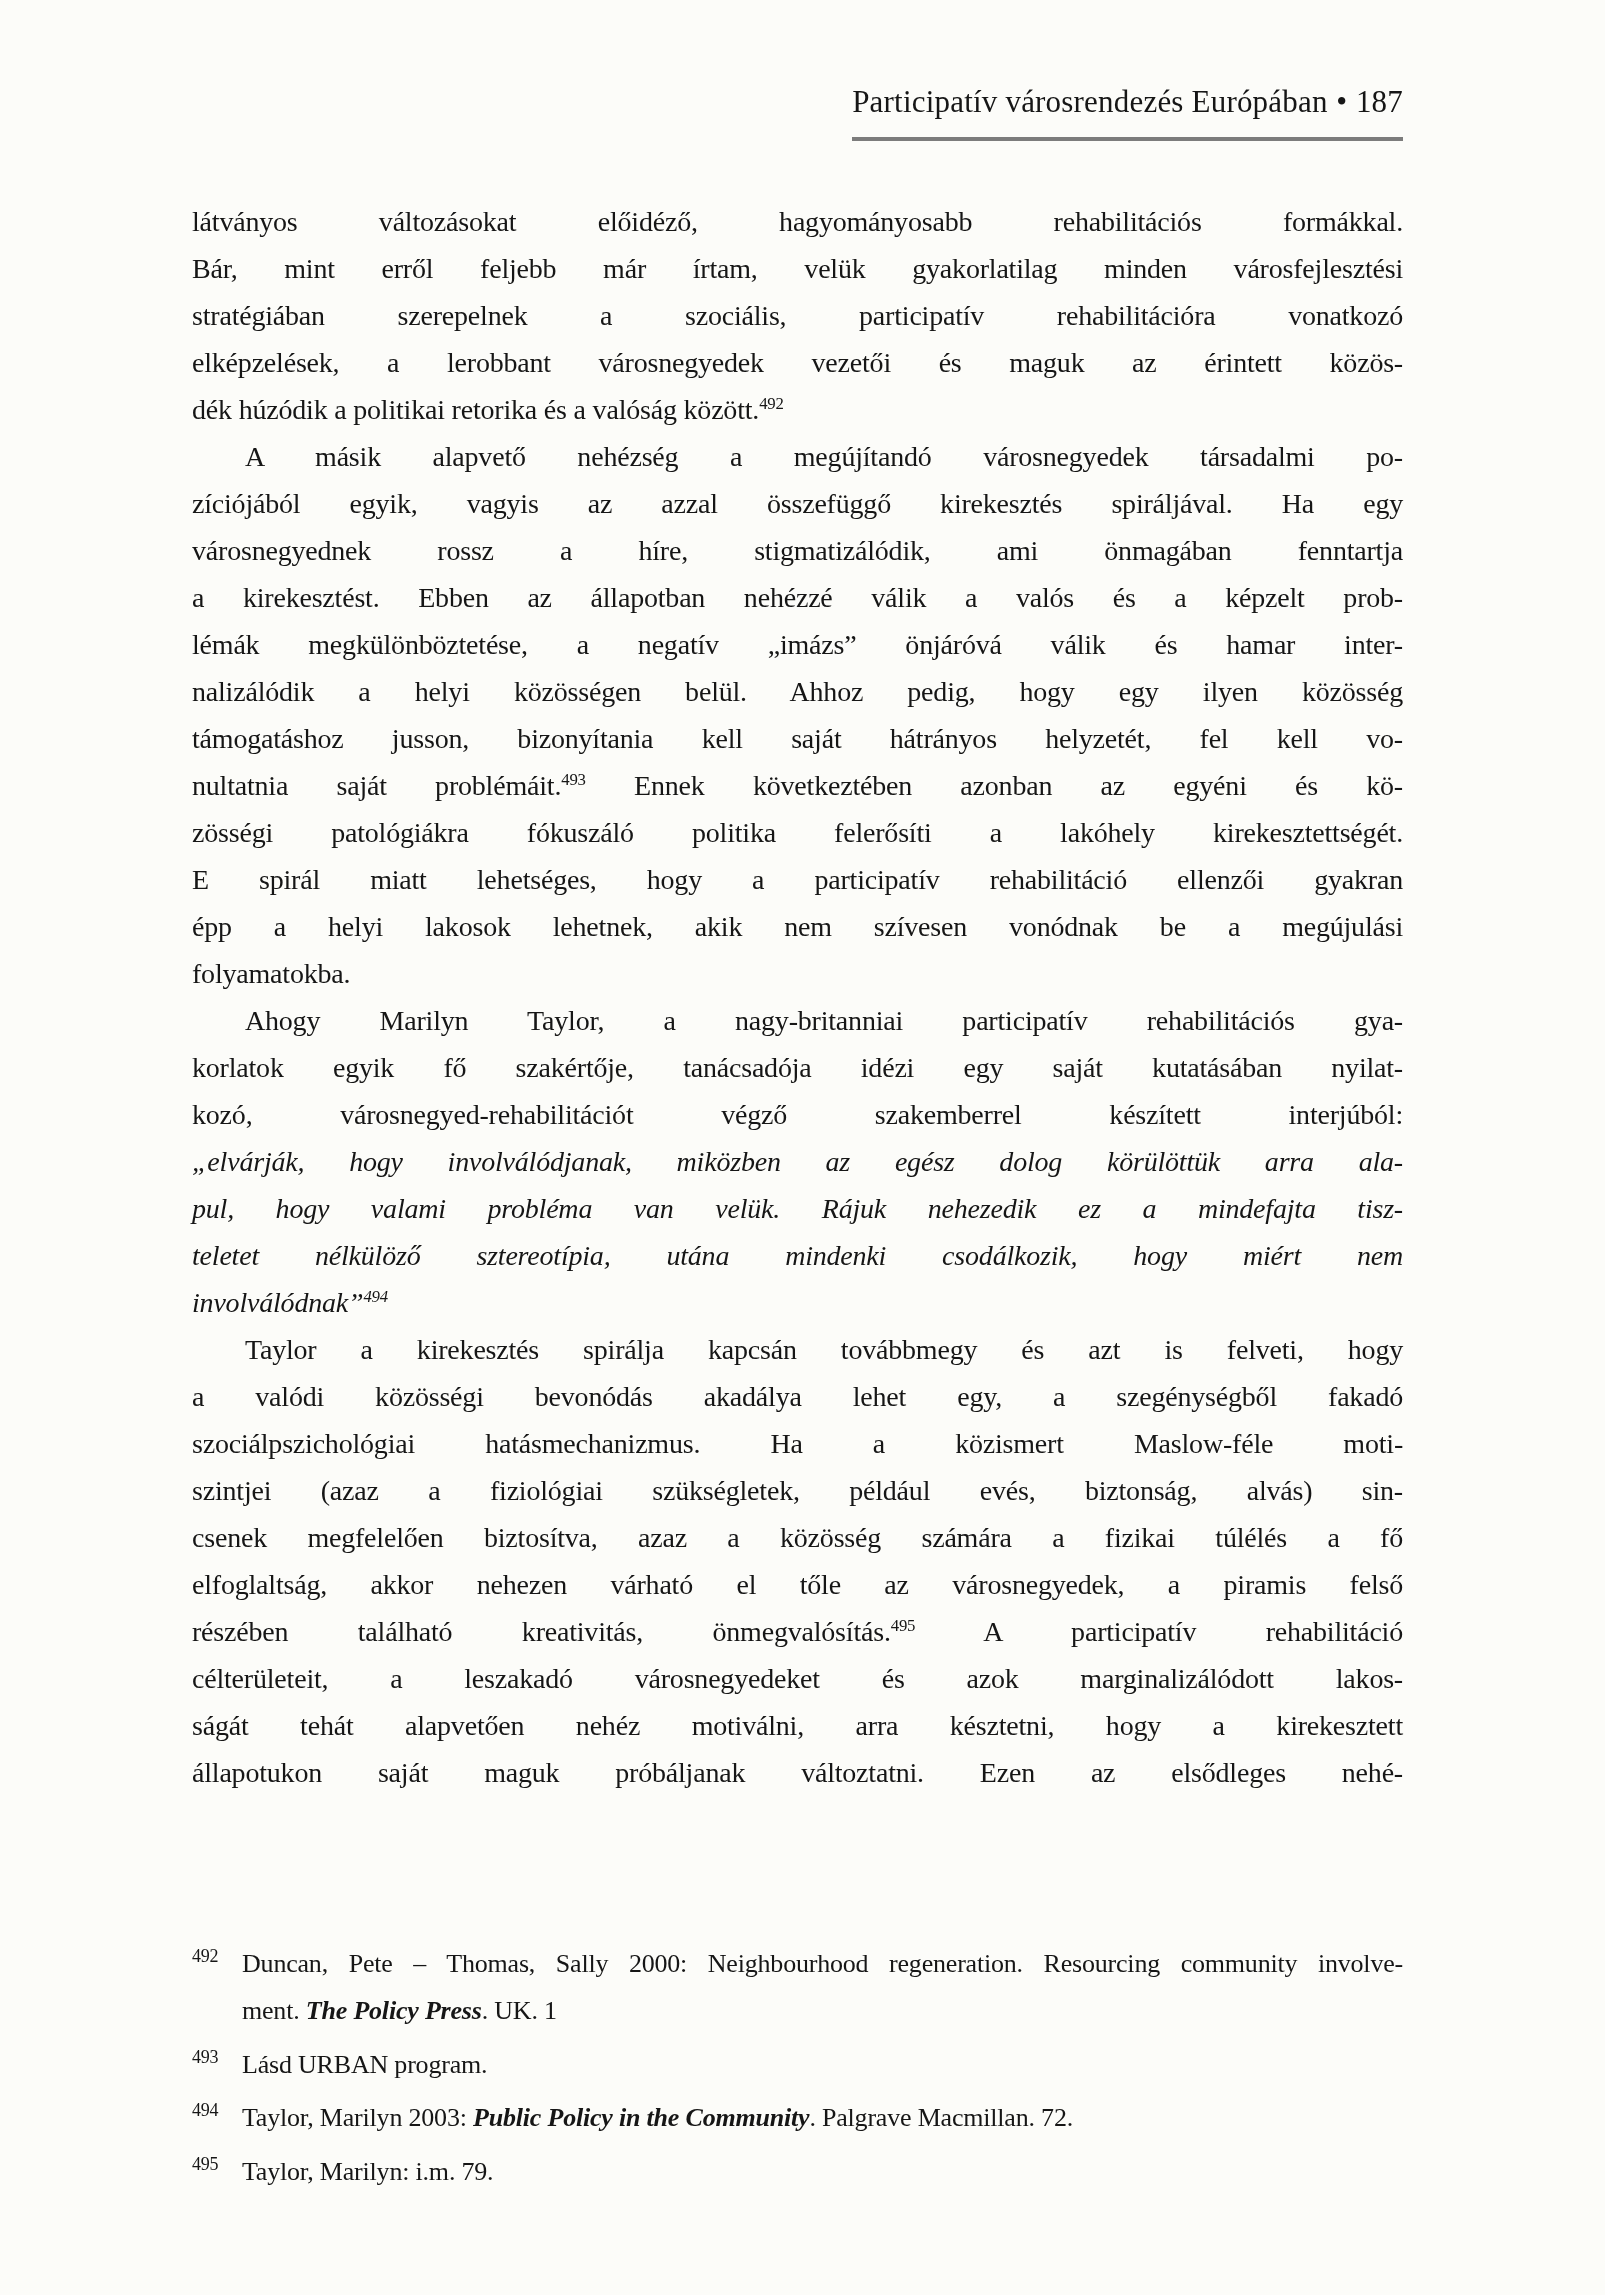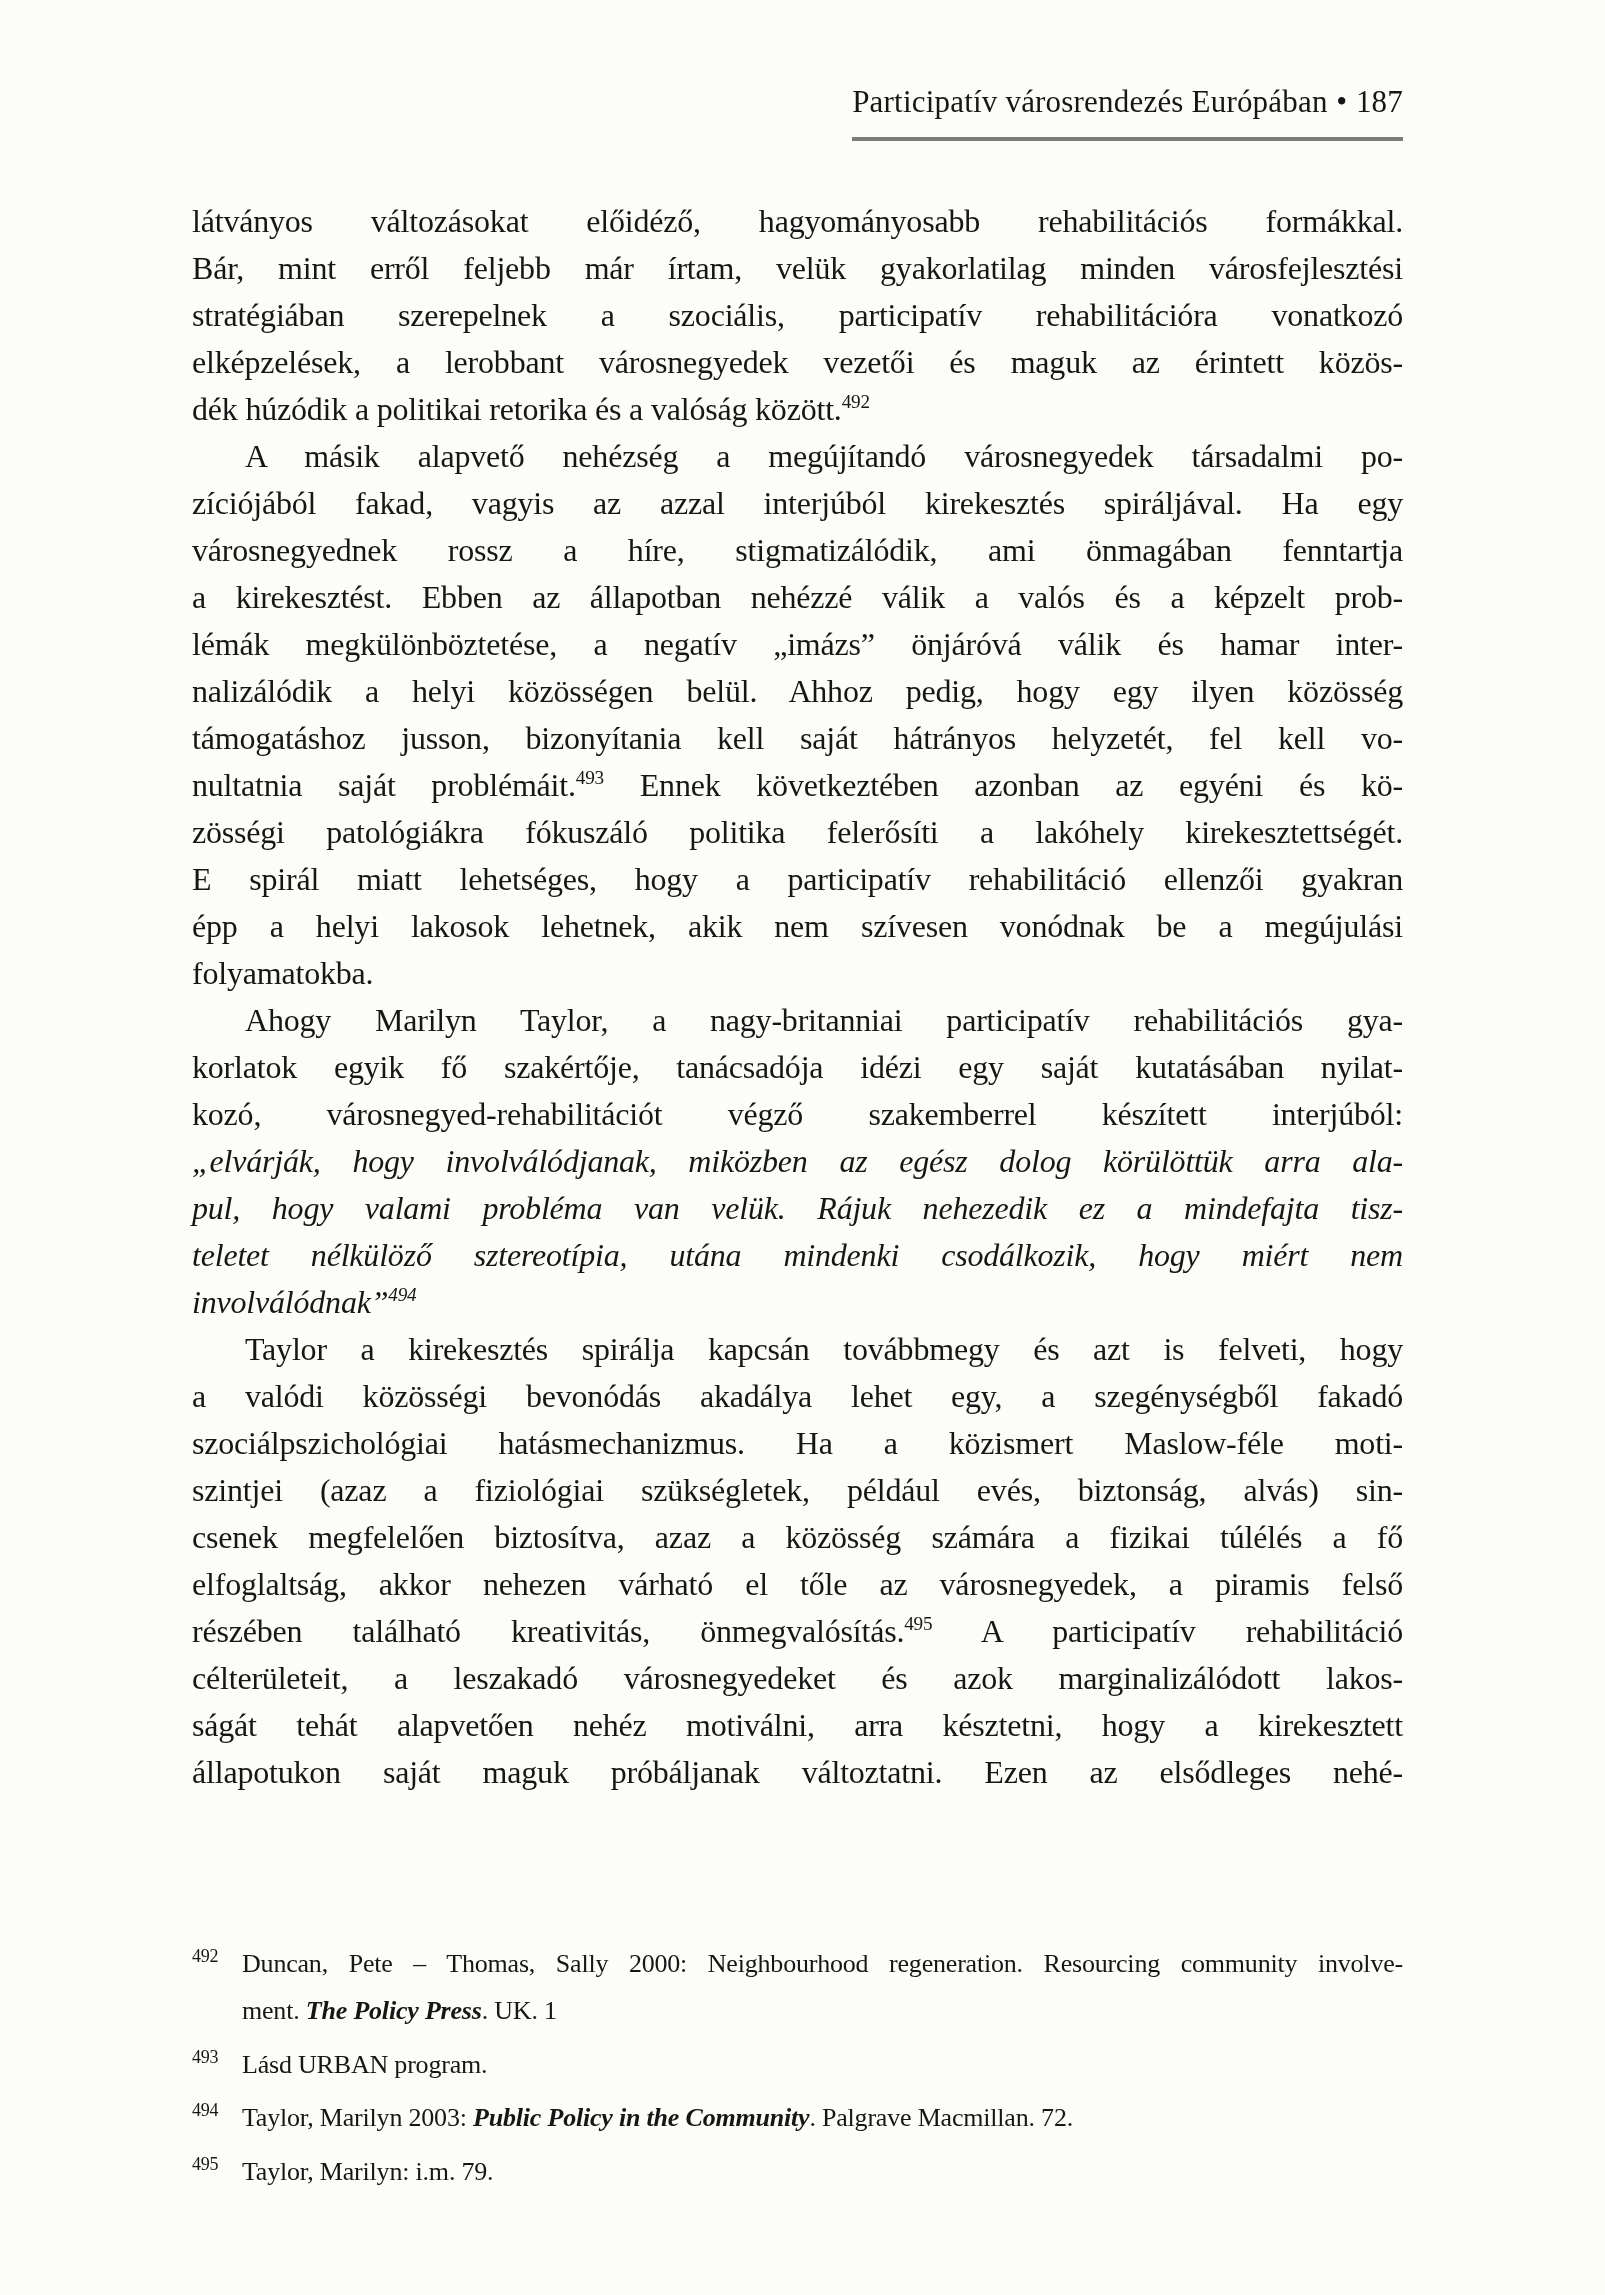--- a/index.html
+++ b/index.html
@@ -21,21 +21,21 @@
   }
   .header-inner {
     display: inline-block;
     padding-bottom: 16.3px;
     border-bottom: 4.3px solid #7c7c7c;
   }
   .bullet { margin: 0 8.6px; }
 
   .content {
     position: absolute; top: 198px; left: 0; width: 100%;
-    font-size: 32px; line-height: 47px;
+    font-size: 28px; line-height: 47px;
     letter-spacing: -0.2px;
   }
   .line { text-align: justify; text-align-last: justify; }
   .line.endline { text-align-last: left; }
   .line.indent { padding-left: 53px; }
   .quote .line { font-style: italic; }
 
   .sup { font-size: 0.60em; vertical-align: super; line-height: 0; }
   .it { font-style: italic; font-weight: bold; }
 
@@ -65,21 +65,21 @@
   <div class="content">
       <div class="para">
         <div class="line"><span>látványos változásokat előidéző, hagyományosabb rehabilitációs formákkal.</span></div>
         <div class="line"><span>Bár, mint erről feljebb már írtam, velük gyakorlatilag minden városfejlesztési</span></div>
         <div class="line"><span>stratégiában szerepelnek a szociális, participatív rehabilitációra vonatkozó</span></div>
         <div class="line"><span>elképzelések, a lerobbant városnegyedek vezetői és maguk az érintett közös-</span></div>
         <div class="line endline"><span>dék húzódik a politikai retorika és a valóság között.</span><span class="sup">492</span></div>
       </div>
       <div class="para">
         <div class="line indent"><span>A másik alapvető nehézség a megújítandó városnegyedek társadalmi po-</span></div>
-        <div class="line"><span>zíciójából fakad, vagyis az azzal interjúból kirekesztés spiráljával. Ha egy</span></div>
+        <div class="line"><span>zíciójából egyik, vagyis az azzal összefüggő kirekesztés spiráljával. Ha egy</span></div>
         <div class="line"><span>városnegyednek rossz a híre, stigmatizálódik, ami önmagában fenntartja</span></div>
         <div class="line"><span>a kirekesztést. Ebben az állapotban nehézzé válik a valós és a képzelt prob-</span></div>
         <div class="line"><span>lémák megkülönböztetése, a negatív „imázs” önjáróvá válik és hamar inter-</span></div>
         <div class="line"><span>nalizálódik a helyi közösségen belül. Ahhoz pedig, hogy egy ilyen közösség</span></div>
         <div class="line"><span>támogatáshoz jusson, bizonyítania kell saját hátrányos helyzetét, fel kell vo-</span></div>
         <div class="line"><span>nultatnia saját problémáit.</span><span class="sup">493</span><span> Ennek következtében azonban az egyéni és kö-</span></div>
         <div class="line"><span>zösségi patológiákra fókuszáló politika felerősíti a lakóhely kirekesztettségét.</span></div>
         <div class="line"><span>E spirál miatt lehetséges, hogy a participatív rehabilitáció ellenzői gyakran</span></div>
         <div class="line"><span>épp a helyi lakosok lehetnek, akik nem szívesen vonódnak be a megújulási</span></div>
         <div class="line endline"><span>folyamatokba.</span></div>

